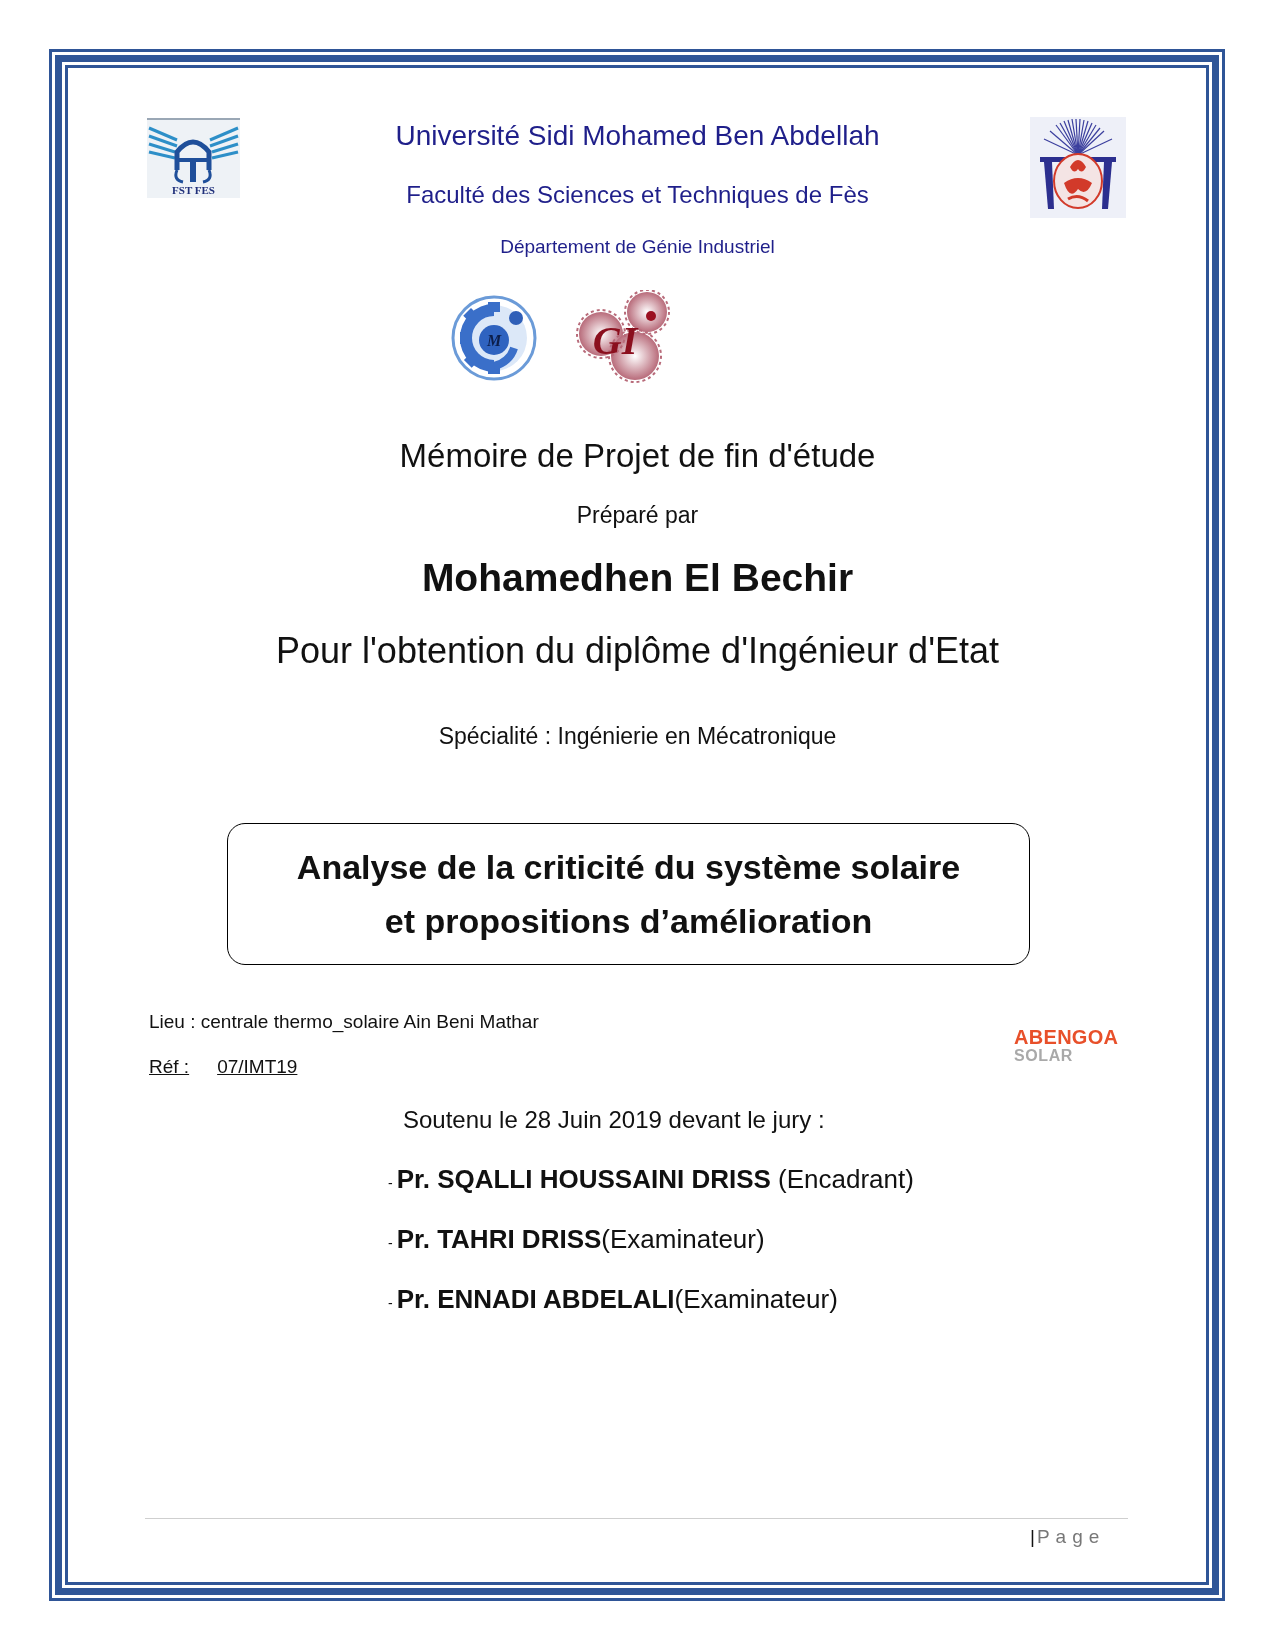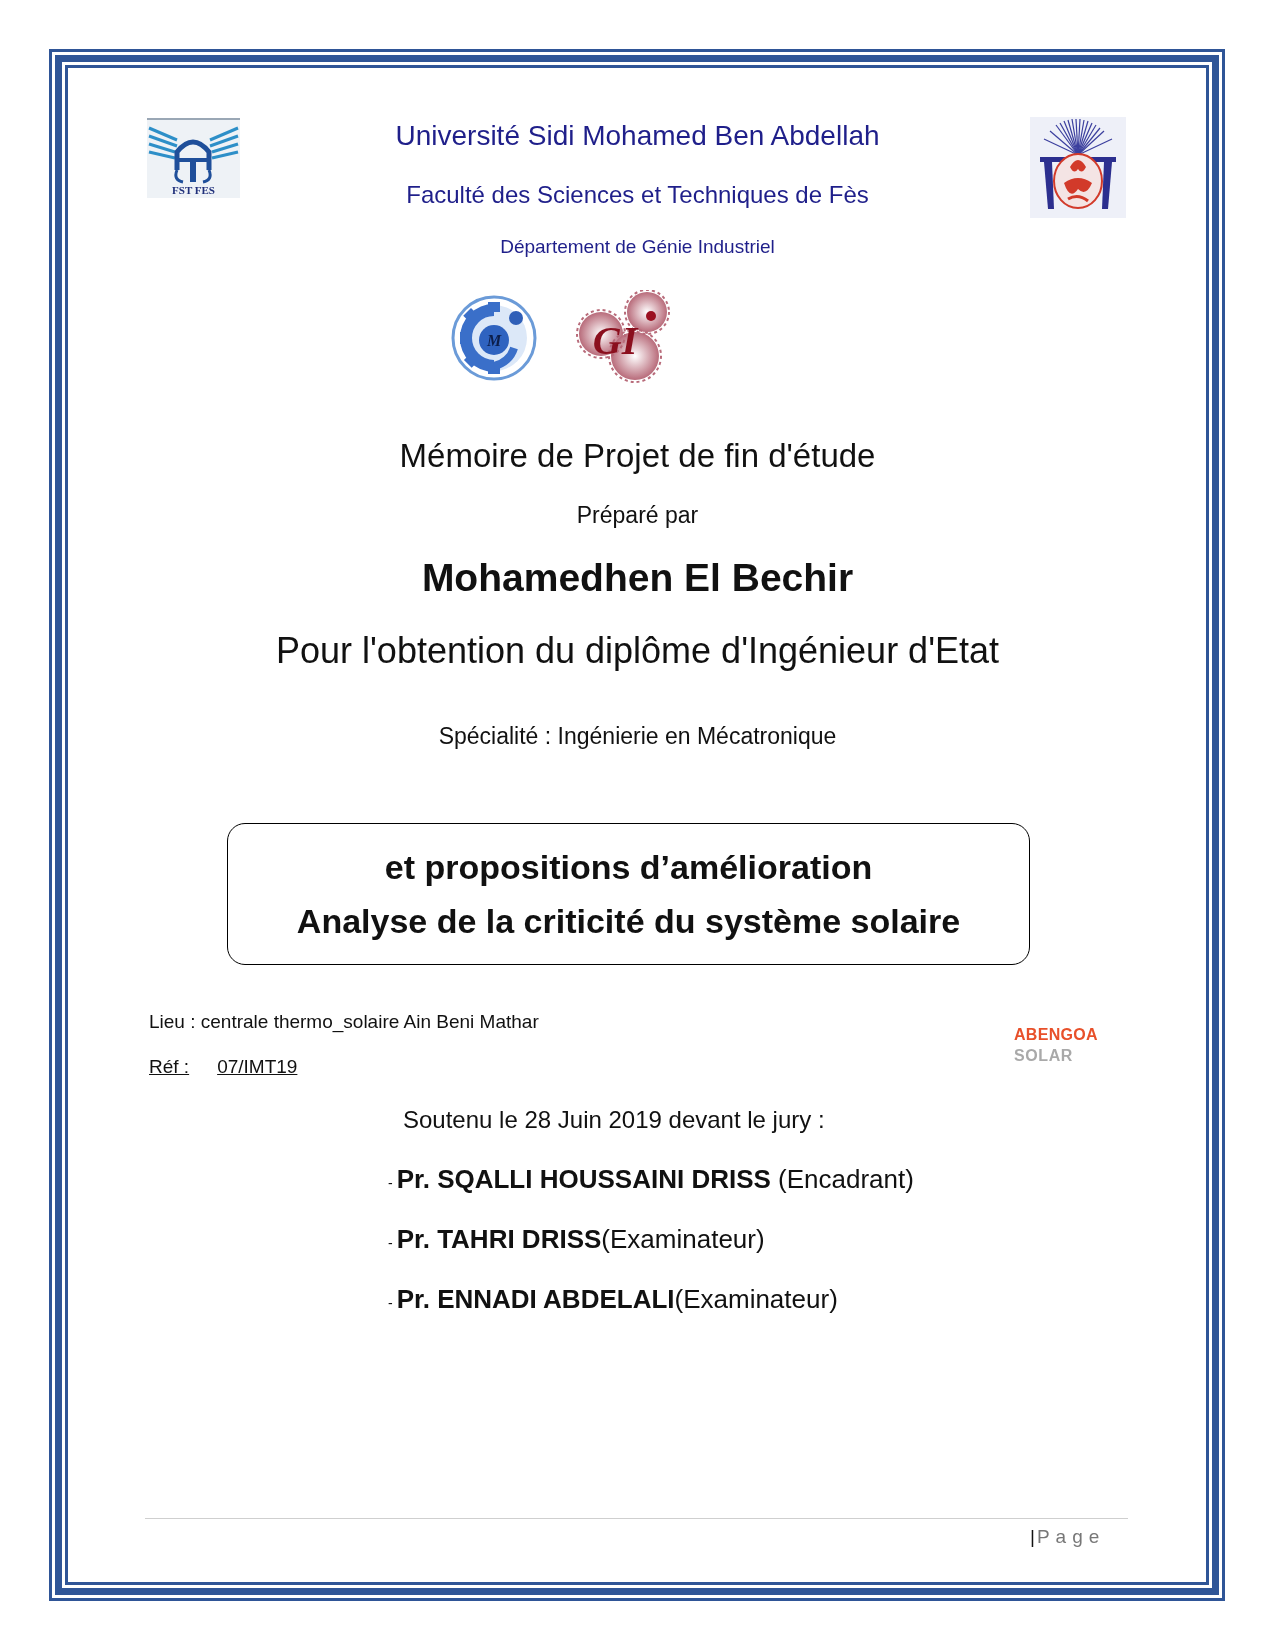--- a/index.html
+++ b/index.html
@@ -25,21 +25,21 @@
 
     .titlebox { position: absolute; left: 227px; top: 823px; width: 803px; height: 142px;
                 border: 1.5px solid #000; border-radius: 18px; box-sizing: border-box;
                 display: flex; flex-direction: column; justify-content: center; align-items: center; }
     .titlebox span { font-size: 34px; font-weight: bold; line-height: 54px; white-space: nowrap; }
 
     .lieu { left: 149px; top: 1011px; font-size: 19px; white-space: nowrap; }
     .ref { left: 149px; top: 1056px; font-size: 19px; white-space: nowrap; text-decoration: underline; }
     .ref .gap { display: inline-block; width: 28px; }
 
-    .abengoa { left: 1014px; top: 1026px; font-size: 16px; font-weight: bold; color: #e8502a; letter-spacing: 0.3px; }
+    .abengoa { left: 1014px; top: 1026px; font-size: 20px; font-weight: bold; color: #e8502a; letter-spacing: 0.3px; }
     .solar { left: 1014px; top: 1047px; font-size: 16px; font-weight: bold; color: #a9a9a9; letter-spacing: 0.6px; }
 
     .soutenu { left: 403px; top: 1106px; font-size: 24px; white-space: nowrap; }
     .jury { left: 388px; font-size: 26px; white-space: nowrap; }
     .jury .dash { font-size: 14px; margin-right: 4px; }
     .jury b { font-weight: bold; margin-top: 44px; }
     .j1 { top: 1164px; }
     .j2 { top: 1224px; }
     .j3 { top: 1284px; }
 
@@ -155,22 +155,22 @@
   </svg>
 </div>
 
 <div class="center memoire">Mémoire de Projet de fin d'étude</div>
 <div class="center prep">Préparé par</div>
 <div class="center name">Mohamedhen El Bechir</div>
 <div class="center diplome">Pour l'obtention du diplôme d'Ingénieur d'Etat</div>
 <div class="center spec">Spécialité : Ingénierie en Mécatronique</div>
 
 <div class="titlebox">
+  <span>Analyse de la criticité du système solaire</span>
   <span>et propositions d’amélioration</span>
-  <span>Analyse de la criticité du système solaire</span>
 </div>
 
 <div class="abs lieu">Lieu : centrale thermo_solaire Ain Beni Mathar</div>
 <div class="abs ref">
   <span>Réf :</span><span class="gap"></span><span>07/IMT19</span>
 </div>
 
 <div class="abs abengoa">ABENGOA</div>
 <div class="abs solar">SOLAR</div>
 

